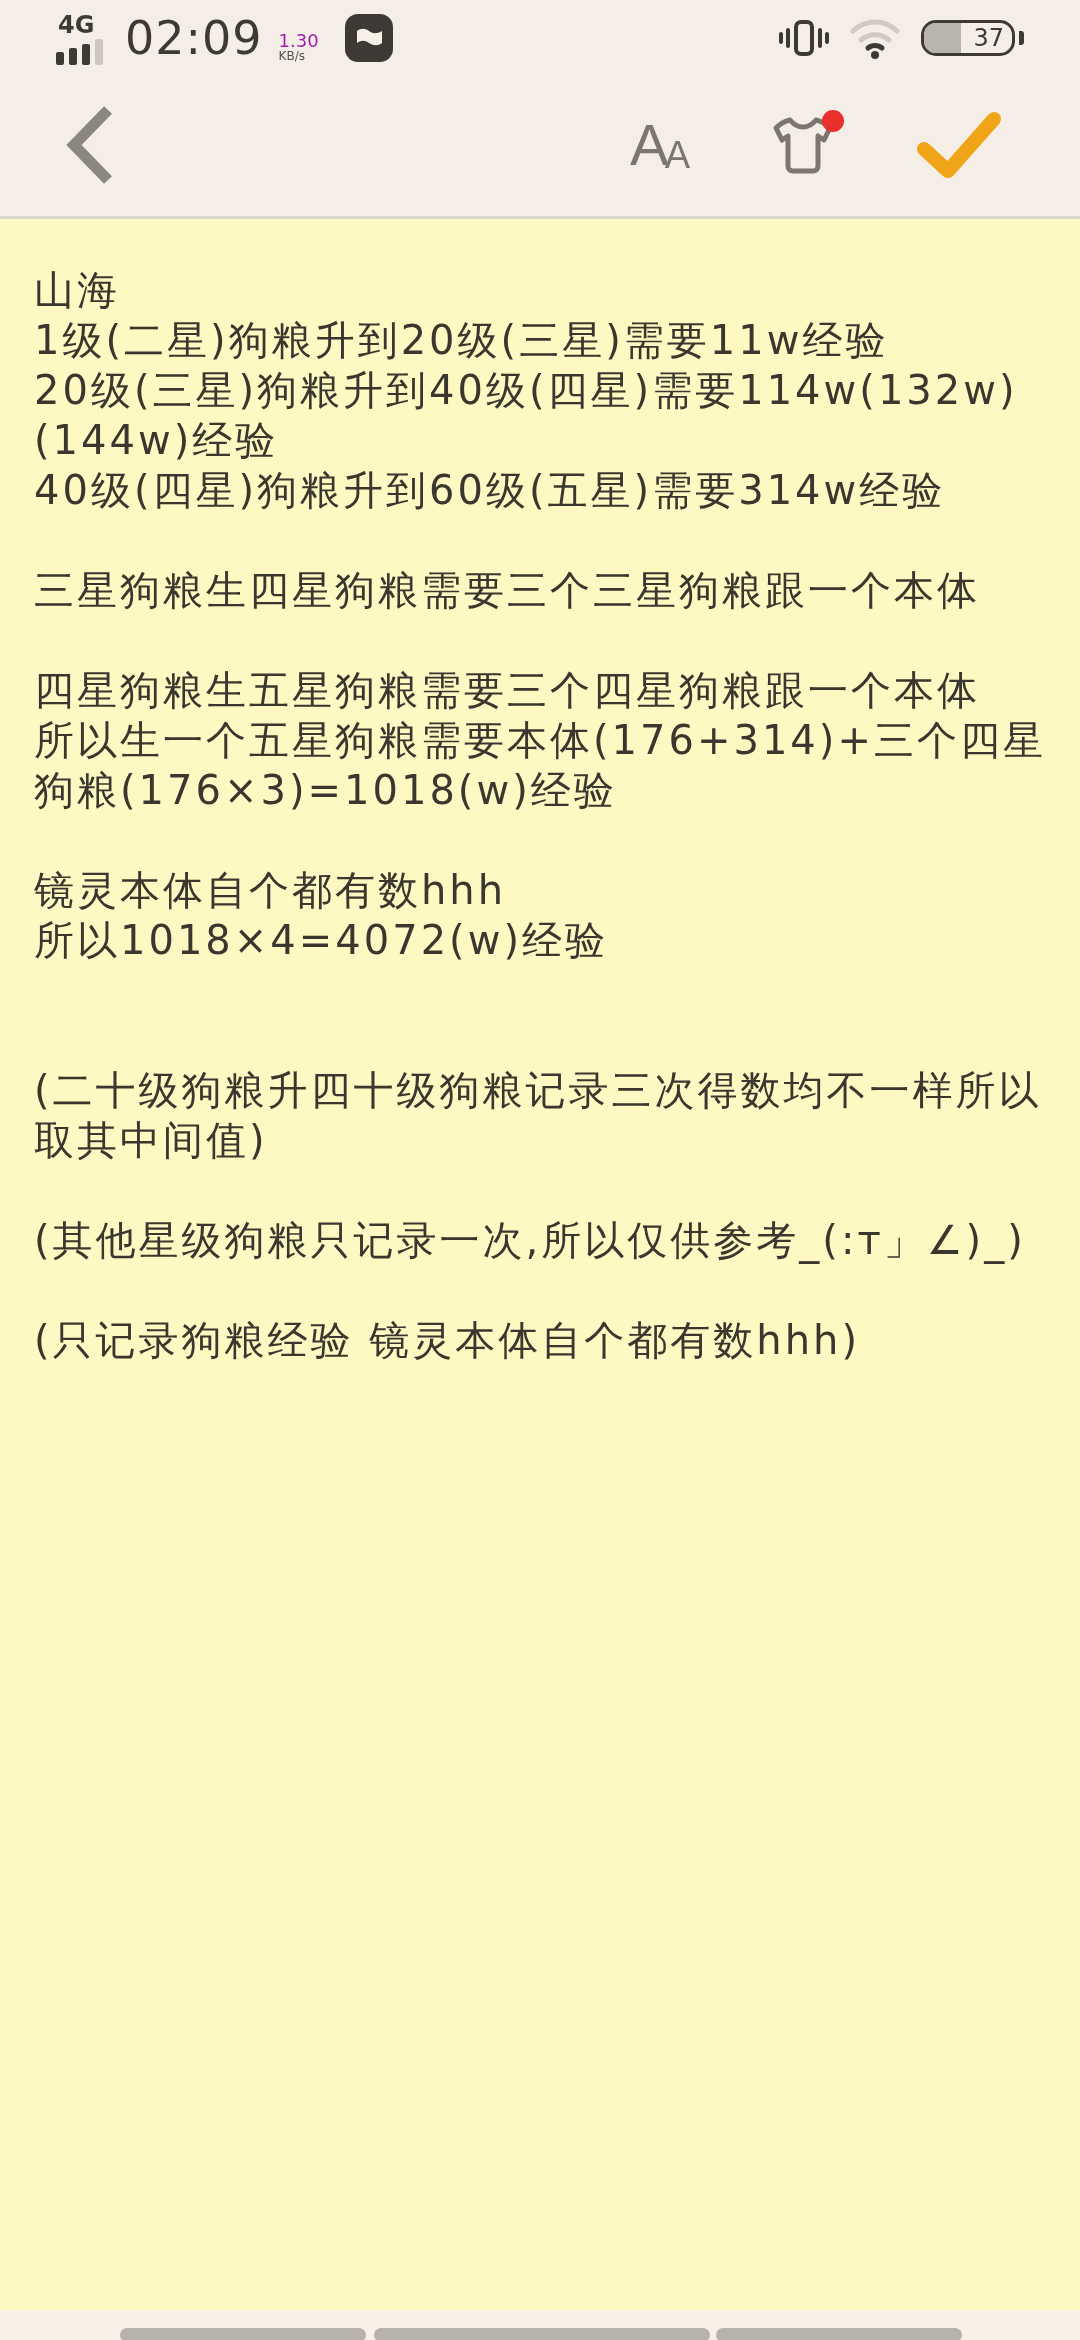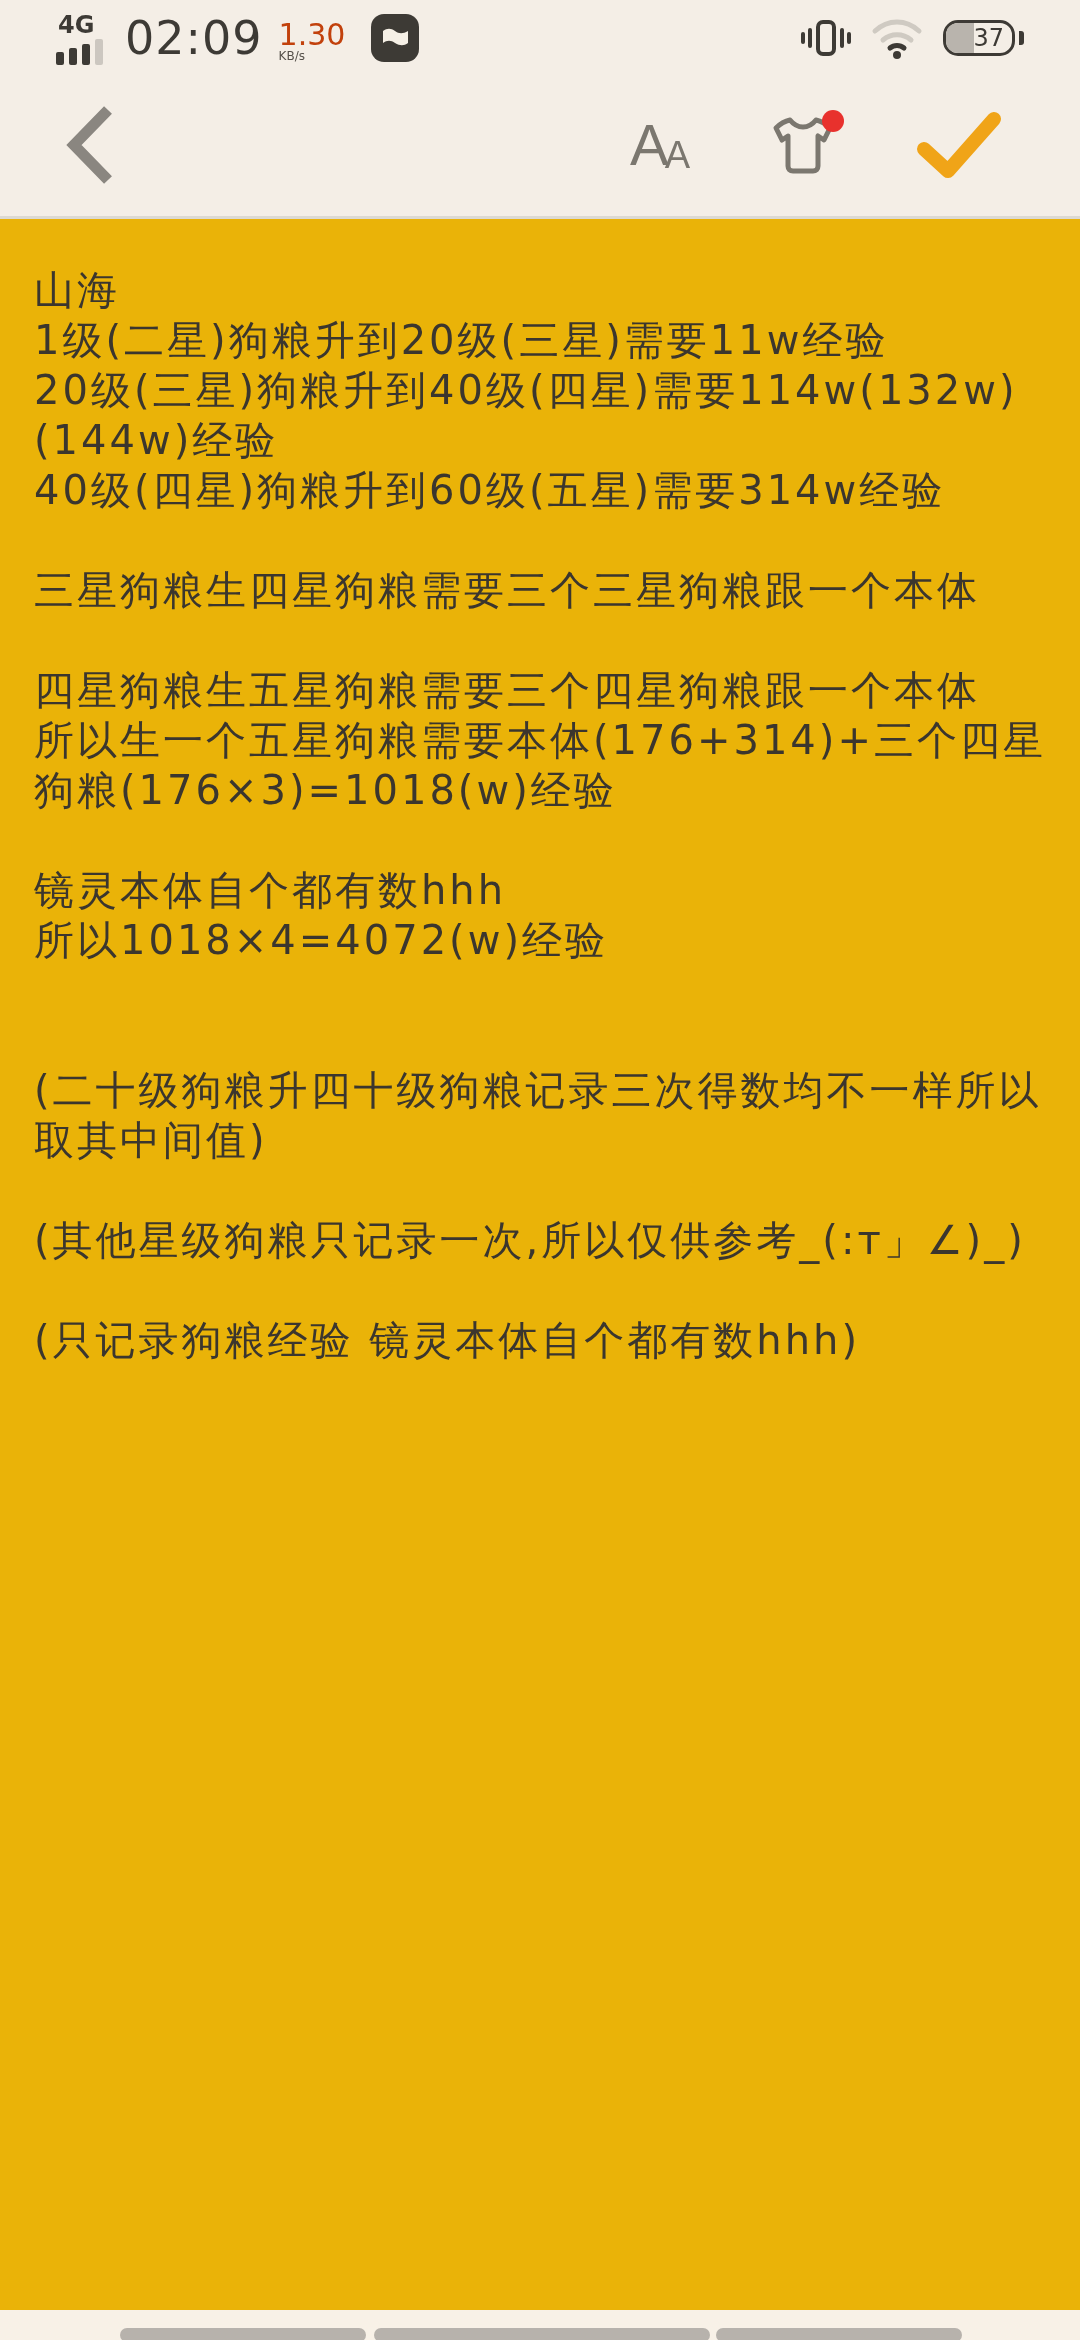--- a/index.html
+++ b/index.html
@@ -21,29 +21,29 @@
   }
   .sb-left { display:flex; align-items:flex-end; gap:16px; }
   .net { display:flex; flex-direction:column; align-items:flex-start; line-height:1; }
   .net-type { font-size:24px; font-weight:bold; color:#3d3a35; margin-bottom:2px; margin-left:2px;}
   .bars { display:flex; align-items:flex-end; gap:5px; height:26px; }
   .bars i { display:block; width:8px; border-radius:2px; background:#3d3a35; }
   .bars i:nth-child(1){height:13px;} .bars i:nth-child(2){height:17px;}
   .bars i:nth-child(3){height:21px;} .bars i:nth-child(4){height:26px; background:#ccc7c0;}
   .time { font-size:46px; color:#3d3a35; letter-spacing:1px; margin-left:6px; align-self:center; }
   .speed { display:flex; flex-direction:column; line-height:1.05; margin-bottom:2px; }
-  .speed .v { font-size:30px; color:#c2410c; }
+  .speed .v { font-size:18px; color:#a21caf; }
   .speed .u { font-size:12px; color:#55504a; }
   .appicon {
     width:48px; height:48px; border-radius:13px; background:#3d3a35;
     display:flex; align-items:center; justify-content:center; align-self:center; margin-left:10px;
   }
   .sb-right { margin-left:auto; display:flex; align-items:center; gap:20px; }
   .battery {
-    position:relative; width:72px; height:36px; border:3px solid #3d3a35; border-radius:15px;
+    position:relative; width:94px; height:36px; border:3px solid #3d3a35; border-radius:15px;
     display:flex; align-items:center; justify-content:flex-end; padding-right:8px; overflow:hidden;
   }
   .battery .fill { position:absolute; left:0; top:0; bottom:0; width:42%; background:#b9b4ad; }
   .battery .pct { position:relative; font-size:24px; color:#3d3a35; line-height:1; }
   .battery-nub { width:5px; height:14px; background:#3d3a35; border-radius:0 3px 3px 0; margin-left:-16px; }
 
   
   .toolbar {
     position:absolute; top:90px; left:0; width:1080px; height:110px;
     display:flex; align-items:center; padding:0 50px;
@@ -53,21 +53,21 @@
   .tb-group { margin-left:auto; display:flex; align-items:center; gap:78px; padding-right:28px; }
   .aa { color:#7b776f; display:flex; align-items:flex-end; line-height:1; }
   .aa .big { font-size:58px; font-weight:400; }
   .aa .small { font-size:38px; font-weight:400; margin-left:-4px; }
   .badge-dot { position:absolute; top:-2px; right:-6px; width:22px; height:22px; border-radius:50%; background:#e8312d; }
   .divider { position:absolute; top:216px; left:0; width:1080px; height:3px; background:#dcd9d2; }
 
   
   .note {
     position:absolute; top:219px; left:0; width:1080px; bottom:30px;
-    background:#eab308; padding:46px 32px 0 34px;
+    background:#fef9c3; padding:46px 32px 0 34px;
   }
   .note p {
     font-size:40px; line-height:50px; letter-spacing:3px; color:#3b362e;
     word-break:break-all;
   }
   .gap1 { margin-top:50px !important; }
   .gap2 { margin-top:100px !important; }
 
   
   .bottom-bars { position:absolute; bottom:0; left:0; width:1080px; height:12px; }

